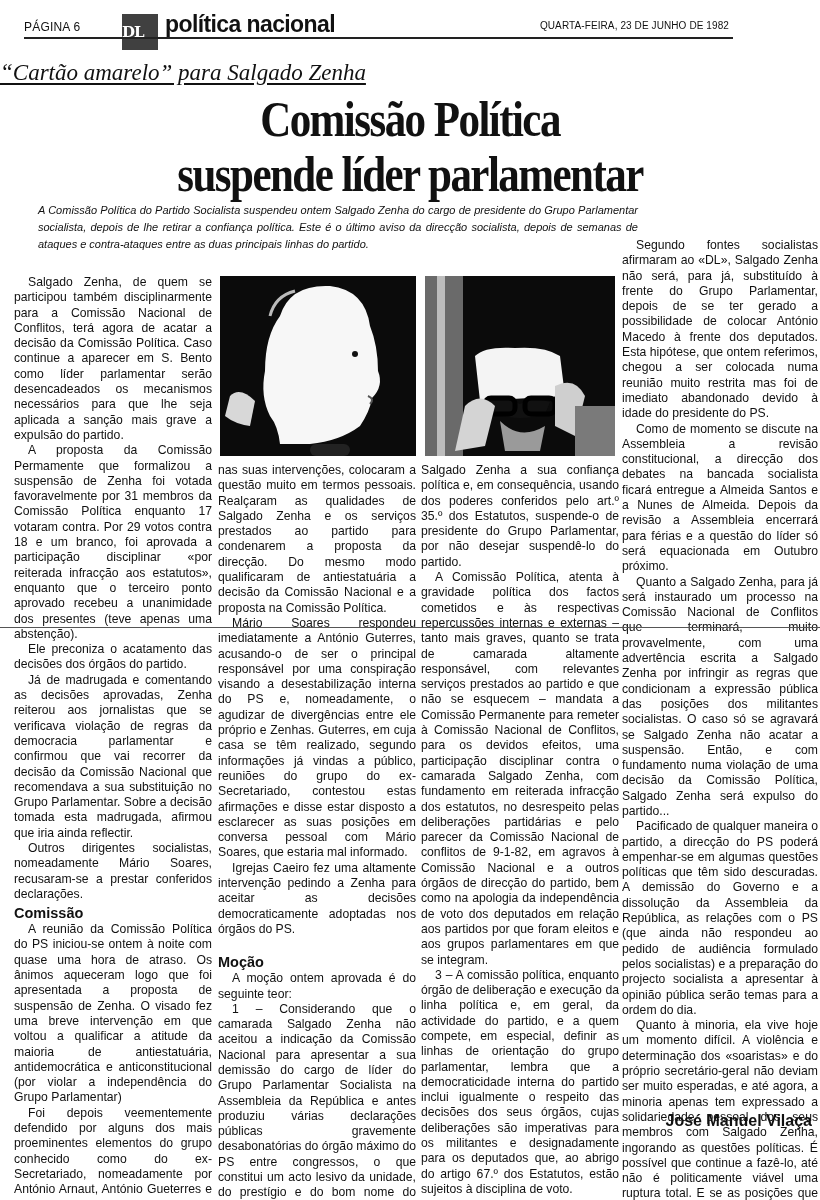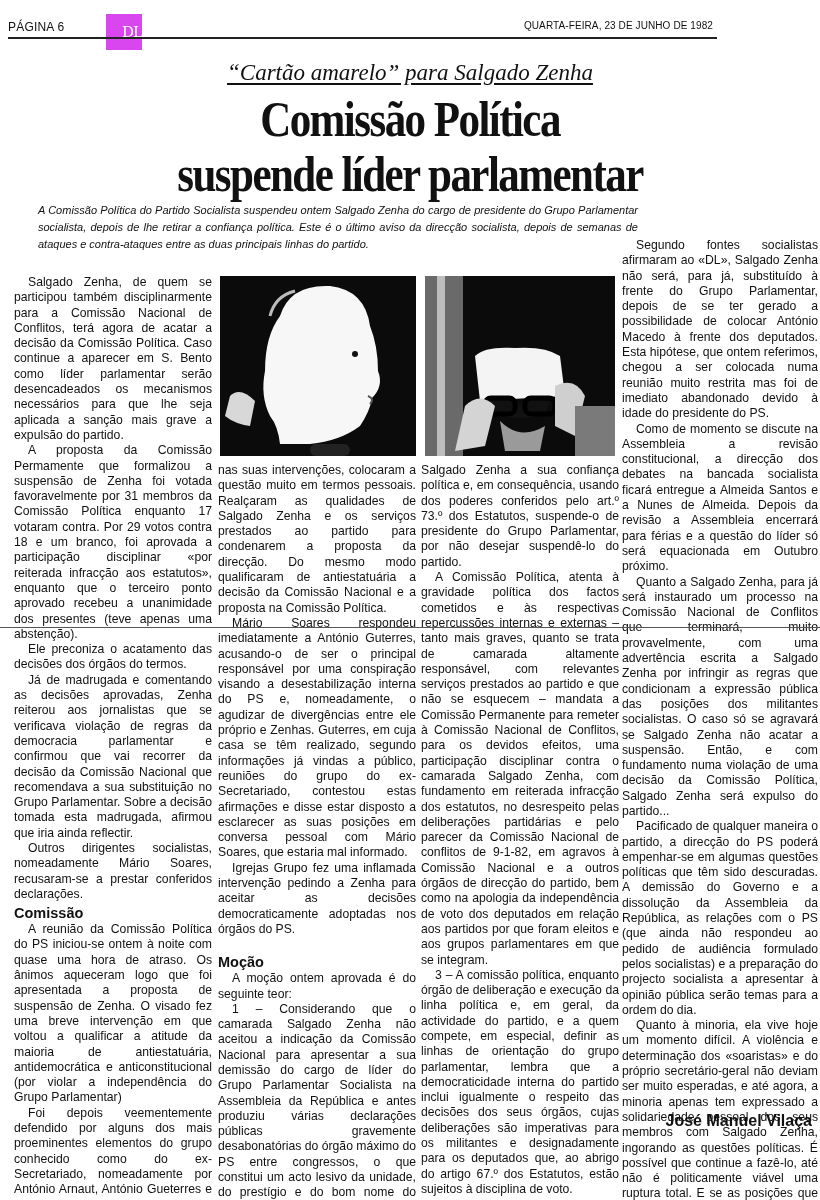--- a/index.html
+++ b/index.html
@@ -1,26 +1,26 @@
 <!DOCTYPE html>
 <html><head>
 <meta charset="utf-8">
 <style>
   * { margin: 0; padding: 0; box-sizing: border-box; }
   html, body { width: 820px; height: 1200px; background: #ffffff; overflow: hidden; }
   body { position: relative; font-family: "Liberation Sans", sans-serif; color: #111; }
 
-  .header { position: absolute; left: 0; top: 0; width: 721px; height: 40px; }
+  .header { position: absolute; left: 16px; top: 0; width: 721px; height: 40px; }
   .page-num { position: absolute; left: 8px; top: 20px; font-size: 12px; letter-spacing: 0.2px; }
-  .logo-box { position: absolute; left: 106px; top: 14px; width: 36px; height: 36px; background: #d946ef; color: #fff; font-family: "DejaVu Serif", serif; font-size: 15px; font-weight: normal; text-align: right; line-height: 36px; letter-spacing: -1px; }
+  .logo-box { position: absolute; left: 106px; top: 14px; width: 36px; height: 36px; background: #404040; color: #fff; font-family: "DejaVu Serif", serif; font-size: 15px; font-weight: bold; text-align: left; line-height: 36px; letter-spacing: -1px; }
   .section-name { position: absolute; left: 149px; top: 11px; font-size: 23px; font-weight: bold; letter-spacing: -0.6px; }
   .date { position: absolute; right: 8px; top: 20px; font-size: 10px; letter-spacing: 0.1px; }
   .rule-top { position: absolute; left: 8px; right: 4px; top: 37px; height: 2px; background: #222; }
 
-  .kicker { position: absolute; left: 0; width: 820px; top: 60px; text-align: center; font-family: "Liberation Serif", serif; font-style: italic; font-size: 23px; text-decoration: underline; text-underline-offset: 3px; }
+  .kicker { position: absolute; left: 0; width: 820px; top: 60px; text-align: left; font-family: "Liberation Serif", serif; font-style: italic; font-size: 23px; text-decoration: underline; text-underline-offset: 3px; }
   .headline { position: absolute; left: 0; width: 820px; top: 92px; text-align: center; font-family: "Liberation Serif", serif; font-weight: bold; font-size: 50px; line-height: 55px; letter-spacing: -1.8px; transform: scaleX(0.86); transform-origin: center; }
 
   .lead { position: absolute; left: 14px; top: 202px; width: 600px; font-style: italic; font-size: 11px; line-height: 17px; text-align: justify; margin-left: 24px; }
 
   .col { position: absolute; font-size: 12.2px; line-height: 15.3px; text-align: justify; hyphens: manual; }
   .col p { text-indent: 14px; }
   .col h3 { font-size: 14.5px; font-weight: bold; line-height: 17px; margin-top: 3px; }
 
   #col1 { left: 14px; top: 275px; width: 198px; }
   #col2 { left: 218px; top: 463px; width: 198px; }
@@ -34,20 +34,21 @@
   .fold-line { position: absolute; left: 0; top: 627px; width: 820px; height: 1px; background: #555; }
   .byline { position: absolute; right: 8px; top: 1112px; font-size: 16px; font-weight: bold; }
   .gap { height: 14px; }
 </style>
 </head>
 <body>
 
 <div class="header">
   <span class="page-num">PÁGINA 6</span>
   <div class="logo-box">DL</div>
+  <span class="section-name">política nacional</span>
   <span class="date">QUARTA-FEIRA, 23 DE JUNHO DE 1982</span>
   <div class="rule-top"></div>
 </div>
 
 <div class="kicker">“Cartão amarelo” para Salgado Zenha</div>
 <div class="headline">
   <div>Comissão Política</div>
   <div>suspende líder parlamentar</div>
 </div>
 
@@ -76,40 +77,40 @@
     <path d="M40 130 Q55 115 70 130 L60 170 L30 175 Z" fill="#d4d4d4"></path>
     <path d="M130 110 Q150 100 160 120 L150 160 L130 150 Z" fill="#cfcfcf"></path>
     <path d="M75 145 Q95 165 120 150 L115 175 L80 175 Z" fill="#9a9a9a"></path>
     <rect x="150" y="130" width="40" height="50" fill="#7a7a7a"></rect>
   </svg>
 </div>
 
 <div class="col" id="col1">
   <p>Salgado Zenha, de quem se participou também disciplinarmente para a Comissão Nacional de Conflitos, terá agora de acatar a decisão da Comissão Política. Caso continue a aparecer em S. Bento como líder parlamentar serão desencadeados os mecanismos necessários para que lhe seja aplicada a sanção mais grave a expulsão do partido.</p>
   <p>A proposta da Comissão Permamente que formalizou a suspensão de Zenha foi votada favoravelmente por 31 membros da Comissão Política enquanto 17 votaram contra. Por 29 votos contra 18 e um branco, foi aprovada a participação disciplinar «por reiterada infracção aos estatutos», enquanto que o terceiro ponto aprovado recebeu a unanimidade dos presentes (teve apenas uma abstenção).</p>
-  <p>Ele preconiza o acatamento das decisões dos órgãos do termos.</p>
+  <p>Ele preconiza o acatamento das decisões dos órgãos do partido.</p>
   <p>Já de madrugada e comentando as decisões aprovadas, Zenha reiterou aos jornalistas que se verificava violação de regras da democracia parlamentar e confirmou que vai recorrer da decisão da Comissão Nacional que recomendava a sua substituição no Grupo Parlamentar. Sobre a decisão tomada esta madrugada, afirmou que iria ainda reflectir.</p>
   <p>Outros dirigentes socialistas, nomeadamente Mário Soares, recusaram-se a prestar conferidos declarações.</p>
   <h3>Comissão</h3>
   <p>A reunião da Comissão Política do PS iniciou-se ontem à noite com quase uma hora de atraso. Os ânimos aqueceram logo que foi apresentada a proposta de suspensão de Zenha. O visado fez uma breve intervenção em que voltou a qualificar a atitude da maioria de antiestatuária, antidemocrática e anticonstitucional (por violar a independência do Grupo Parlamentar)</p>
   <p>Foi depois veementemente defendido por alguns dos mais proeminentes elementos do grupo conhecido como do ex-Secretariado, nomeadamente por António Arnaut, António Gueterres e Vítor Constâncio que,</p>
 </div>
 
 <div class="col" id="col2">
   <p style="text-indent:0">nas suas intervenções, colocaram a questão muito em termos pessoais. Realçaram as qualidades de Salgado Zenha e os serviços prestados ao partido para condenarem a proposta da direcção. Do mesmo modo qualificaram de antiestatuária a decisão da Comissão Nacional e a proposta na Comissão Política.</p>
   <p>Mário Soares respondeu imediatamente a António Guterres, acusando-o de ser o principal responsável por uma conspiração visando a desestabilização interna do PS e, nomeadamente, o agudizar de divergências entre ele próprio e Zenhas. Guterres, em cuja casa se têm realizado, segundo informações já vindas a público, reuniões do grupo do ex-Secretariado, contestou estas afirmações e disse estar disposto a esclarecer as suas posições em conversa pessoal com Mário Soares, que estaria mal informado.</p>
-  <p>Igrejas Grupo fez uma inflamada intervenção pedindo a Zenha para aceitar as decisões democraticamente adoptadas nos órgãos do PS.</p>
+  <p>Igrejas Caeiro fez uma altamente intervenção pedindo a Zenha para aceitar as decisões democraticamente adoptadas nos órgãos do PS.</p>
   <div class="gap"></div>
   <h3>Moção</h3>
   <p>A moção ontem aprovada é do seguinte teor:</p>
   <p>1 – Considerando que o camarada Salgado Zenha não aceitou a indicação da Comissão Nacional para apresentar a sua demissão do cargo de líder do Grupo Parlamentar Socialista na Assembleia da República e antes produziu várias declarações públicas gravemente desabonatórias do órgão máximo do PS entre congressos, o que constitui um acto lesivo da unidade, do prestígio e do bom nome do partido, a Comissão Política do PS, ao abrigo dos art.ºs 60, 65, 69 dos Estatutos e em cumprimento da deliberação da Comissão Nacional de 13-6-82, retira a</p>
 </div>
 
 <div class="col" id="col3">
-  <p style="text-indent:0">Salgado Zenha a sua confiança política e, em consequência, usando dos poderes conferidos pelo art.º 73.º dos Estatutos, suspende-o de presidente do Grupo Parlamentar, por não desejar suspendê-lo do partido.</p>
+  <p style="text-indent:0">Salgado Zenha a sua confiança política e, em consequência, usando dos poderes conferidos pelo art.º 35.º dos Estatutos, suspende-o de presidente do Grupo Parlamentar, por não desejar suspendê-lo do partido.</p>
   <p>A Comissão Política, atenta à gravidade política dos factos cometidos e às respectivas repercussões internas e externas – tanto mais graves, quanto se trata de camarada altamente responsável, com relevantes serviços prestados ao partido e que não se esquecem – mandata a Comissão Permanente para remeter à Comissão Nacional de Conflitos, para os devidos efeitos, uma participação disciplinar contra o camarada Salgado Zenha, com fundamento em reiterada infracção dos estatutos, no desrespeito pelas deliberações partidárias e pelo parecer da Comissão Nacional de conflitos de 9-1-82, em agravos à Comissão Nacional e a outros órgãos de direcção do partido, bem como na apologia da independência de voto dos deputados em relação aos partidos por que foram eleitos e aos grupos parlamentares em que se integram.</p>
   <p>3 – A comissão política, enquanto órgão de deliberação e execução da linha política e, em geral, da actividade do partido, e a quem compete, em especial, definir as linhas de orientação do grupo parlamentar, lembra que a democraticidade interna do partido inclui igualmente o respeito das decisões dos seus órgãos, cujas deliberações são imperativas para os militantes e designadamente para os deputados que, ao abrigo do artigo 67.º dos Estatutos, estão sujeitos à disciplina de voto.</p>
 
 </div>
 
 <div class="col" id="col4">
   <p>Segundo fontes socialistas afirmaram ao «DL», Salgado Zenha não será, para já, substituído à frente do Grupo Parlamentar, depois de se ter gerado a possibilidade de colocar António Macedo à frente dos deputados. Esta hipótese, que ontem referimos, chegou a ser colocada numa reunião muito restrita mas foi de imediato abandonado devido à idade do presidente do PS.</p>
   <p>Como de momento se discute na Assembleia a revisão constitucional, a direcção dos debates na bancada socialista ficará entregue a Almeida Santos e a Nunes de Almeida. Depois da revisão a Assembleia encerrará para férias e a questão do líder só será equacionada em Outubro próximo.</p>
   <p>Quanto a Salgado Zenha, para já será instaurado um processo na Comissão Nacional de Conflitos que terminará, muito provavelmente, com uma advertência escrita a Salgado Zenha por infringir as regras que condicionam a expressão pública das posições dos militantes socialistas. O caso só se agravará se Salgado Zenha não acatar a suspensão. Então, e com fundamento numa violação de uma decisão da Comissão Política, Salgado Zenha será expulso do partido...</p>
   <p>Pacificado de qualquer maneira o partido, a direcção do PS poderá empenhar-se em algumas questões políticas que têm sido descuradas. A demissão do Governo e a dissolução da Assembleia da República, as relações com o PS (que ainda não respondeu ao pedido de audiência formulado pelos socialistas) e a preparação do projecto socialista a apresentar à opinião pública serão temas para a ordem do dia.</p>

